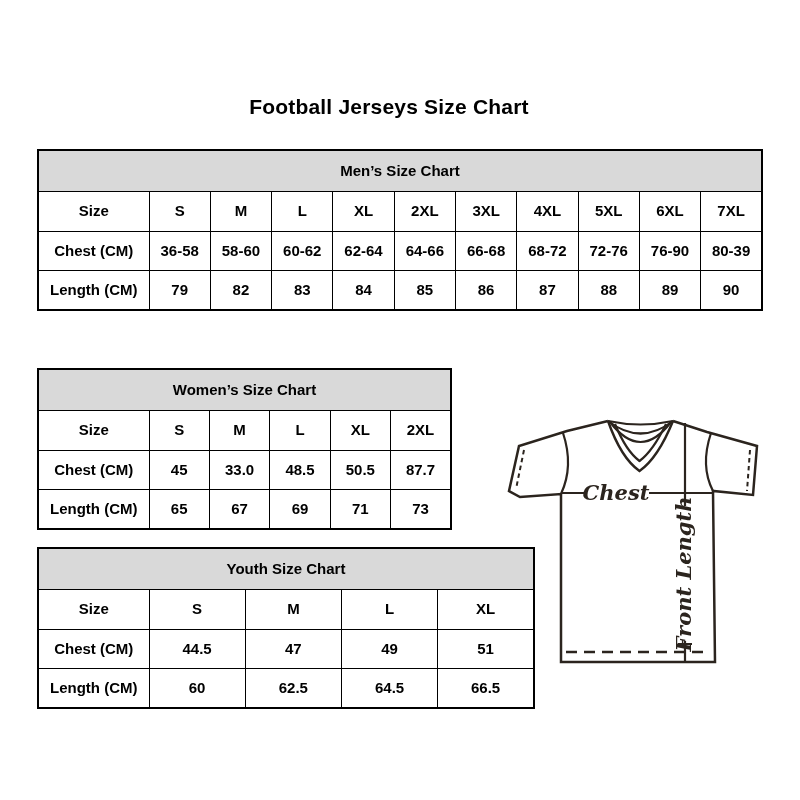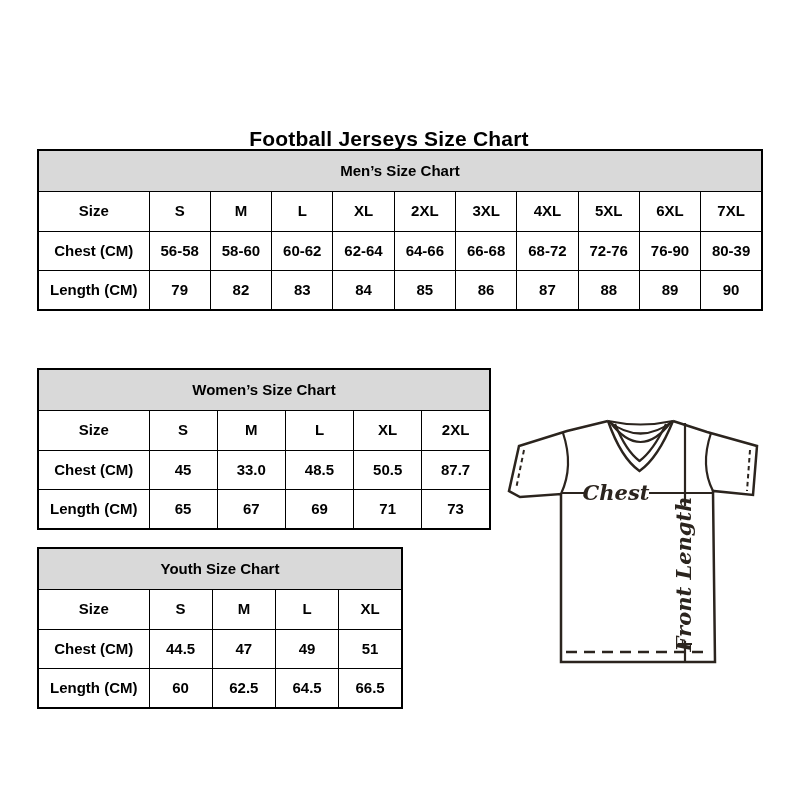--- a/index.html
+++ b/index.html
@@ -3,35 +3,35 @@
 <meta charset="utf-8">
 <style>
   html,body{margin:0;padding:0;}
   body{
     width:800px;height:800px;position:relative;background:#ffffff;
     font-family:"Liberation Sans",sans-serif;color:#000;
     -webkit-font-smoothing:antialiased;
   }
   .page-title{
     position:absolute;left:0;right:22px;top:95px;
-    text-align:center;font-size:21px;font-weight:bold;letter-spacing:.2px;margin-top:32px;
+    text-align:center;font-size:21px;font-weight:bold;letter-spacing:.2px;
   }
   table.size-table{
     position:absolute;border-collapse:collapse;table-layout:fixed;
     border:2.5px solid #000;
   }
   table.size-table th,table.size-table td{
     border:1.6px solid #000;text-align:center;vertical-align:middle;
     font-weight:bold;font-size:15px;padding:0;line-height:1.1;
   }
   table.size-table tr{height:39.5px;margin-top:36px;}
   .table-title-cell{font-size:16.5px;height:40px;}
   #mens-table{left:37px;top:149px;width:726px;}
-  #womens-table{left:37px;top:368px;width:454px;}
-  #youth-table{left:37px;top:547px;width:366px;}
+  #womens-table{left:37px;top:368px;width:415px;}
+  #youth-table{left:37px;top:547px;width:498px;}
   .label-col{width:111px;}
   #jersey{position:absolute;left:505px;top:398px;width:272px;height:285px;}
   .sketch{fill:none;stroke-linecap:butt;stroke-linejoin:miter;}
   .sketch-text{
     font-family:"DejaVu Serif","Liberation Serif",serif;
     font-style:italic;font-weight:bold;
   }
 </style>
 </head>
 <body style="background: rgb(255, 255, 255);">
@@ -66,21 +66,21 @@
         <td>XL</td>
         <td>2XL</td>
         <td>3XL</td>
         <td>4XL</td>
         <td>5XL</td>
         <td>6XL</td>
         <td>7XL</td>
       </tr>
       <tr>
         <th>Chest (CM)</th>
-        <td>56-58</td>
+        <td>36-58</td>
         <td>58-60</td>
         <td>60-62</td>
         <td>62-64</td>
         <td>64-66</td>
         <td>66-68</td>
         <td>68-72</td>
         <td>72-76</td>
         <td>76-90</td>
         <td>80-39</td>
       </tr>

